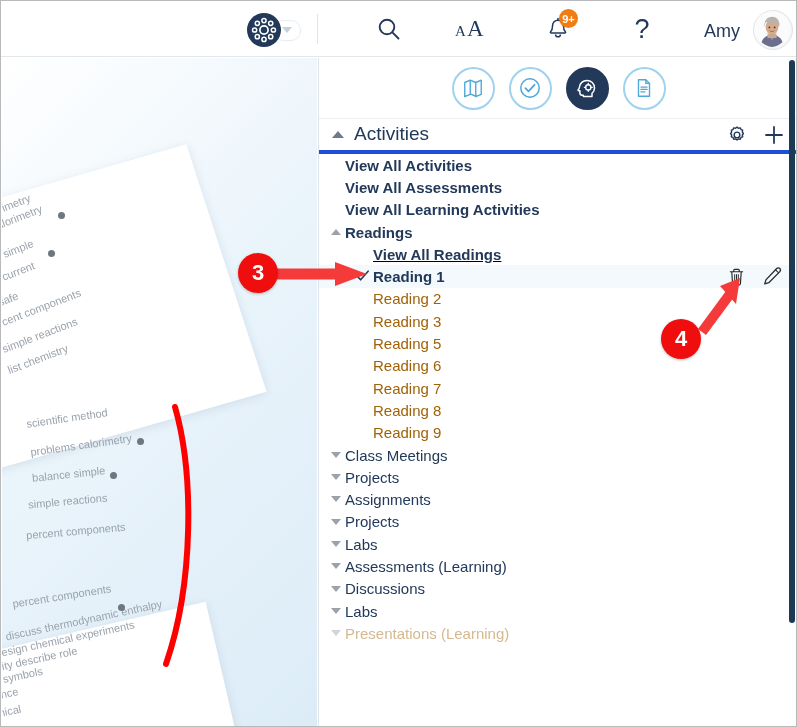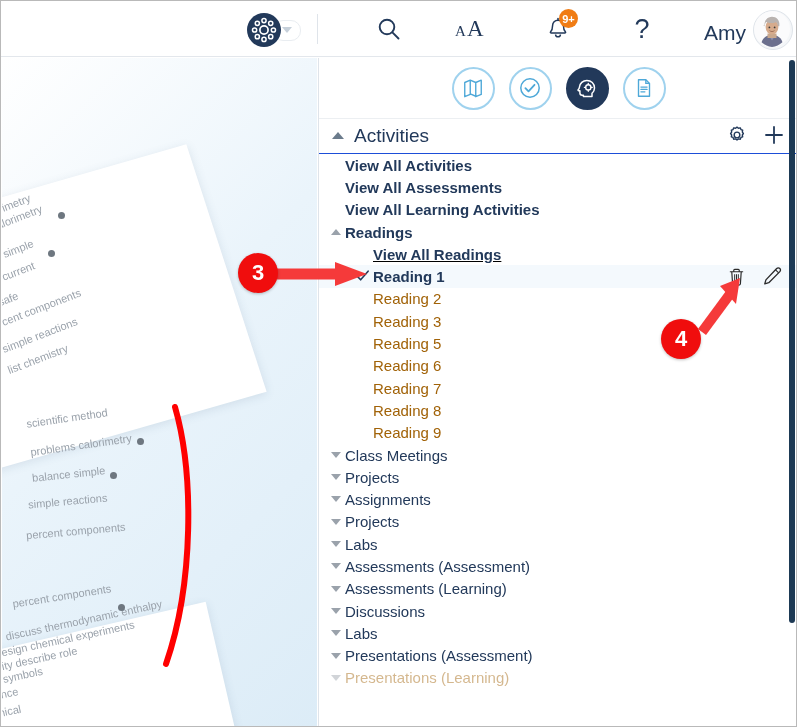--- a/index.html
+++ b/index.html
@@ -86,21 +86,21 @@
     font-size: 11px;
     font-weight: bold;
     display: flex;
     align-items: center;
     justify-content: center;
     box-sizing: border-box;
   }
   .user-name {
     position: absolute;
     left: 703px; top: 20px;
-    font-size: 21px;
+    font-size: 18px;
     color: #22395a;
   }
   .avatar {
     position: absolute;
     left: 752px; top: 9px;
     width: 38px; height: 38px;
     border-radius: 50%;
     border: 1px solid #dfe4ea;
     overflow: hidden;
     background: #f4f6f8;
@@ -184,21 +184,21 @@
     border-color: #22395a;
     color: #ffffff;
   }
 
   .sect-header {
     position: absolute;
     left: 0; top: 60px;
     width: 479px; height: 36px;
     display: flex;
     align-items: center;
-    border-bottom: 1px solid #1d4ed8;
+    border-bottom: 4px solid #1d4ed8;
     box-sizing: border-box;
   }
   .caret-up {
     margin-left: 13px;
     width: 0; height: 0;
     border-left: 6px solid transparent;
     border-right: 6px solid transparent;
     border-bottom: 7px solid #6b7b8c;
   }
   .sect-title {
@@ -542,37 +542,29 @@
         <div class="row lvl1">
           <span class="tri-down"></span>
           <span class="lbl">Projects</span>
         </div>
         <div class="row lvl1">
           <span class="tri-down"></span>
           <span class="lbl">Labs</span>
         </div>
         <div class="row lvl1">
           <span class="tri-down"></span>
-          <span class="lbl">Assessments (Assessment)</span>
-        </div>
-        <div class="row lvl1">
-          <span class="tri-down"></span>
           <span class="lbl">Assessments (Learning)</span>
         </div>
         <div class="row lvl1">
           <span class="tri-down"></span>
           <span class="lbl">Discussions</span>
         </div>
         <div class="row lvl1">
           <span class="tri-down"></span>
           <span class="lbl">Labs</span>
-        </div>
-        <div class="row lvl1">
-          <span class="tri-down"></span>
-          <span class="lbl">Presentations (Assessment)</span>
         </div>
         <div class="row lvl1 muted" style="opacity: 0.45;">
           <span class="tri-down"></span>
           <span class="lbl">Presentations (Learning)</span>
         </div>
       </div>
 
     <div class="vscroll"></div>
   </div>
 

